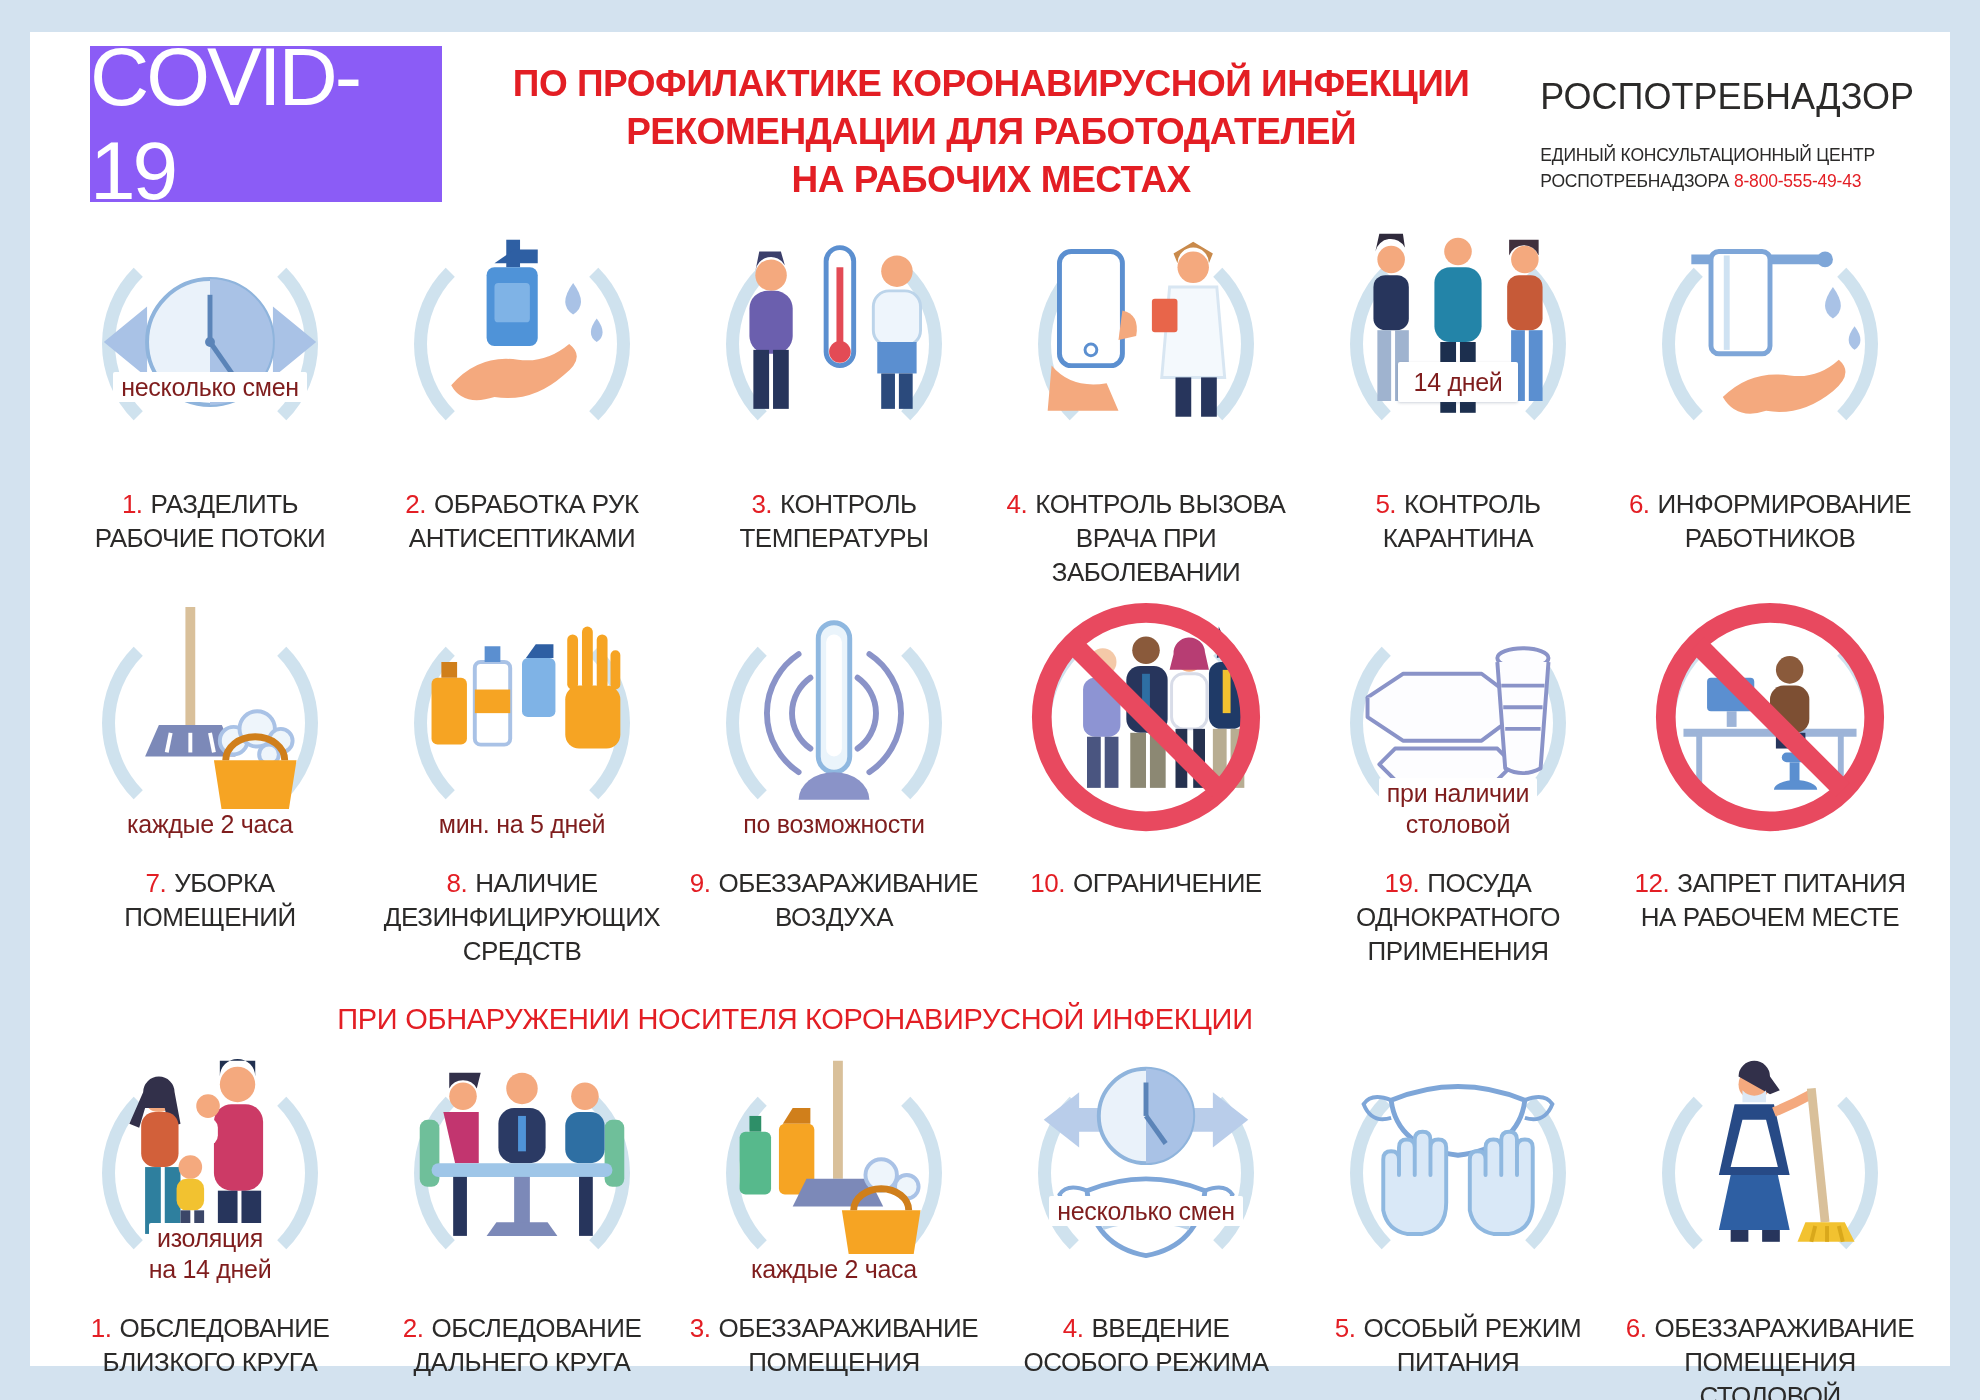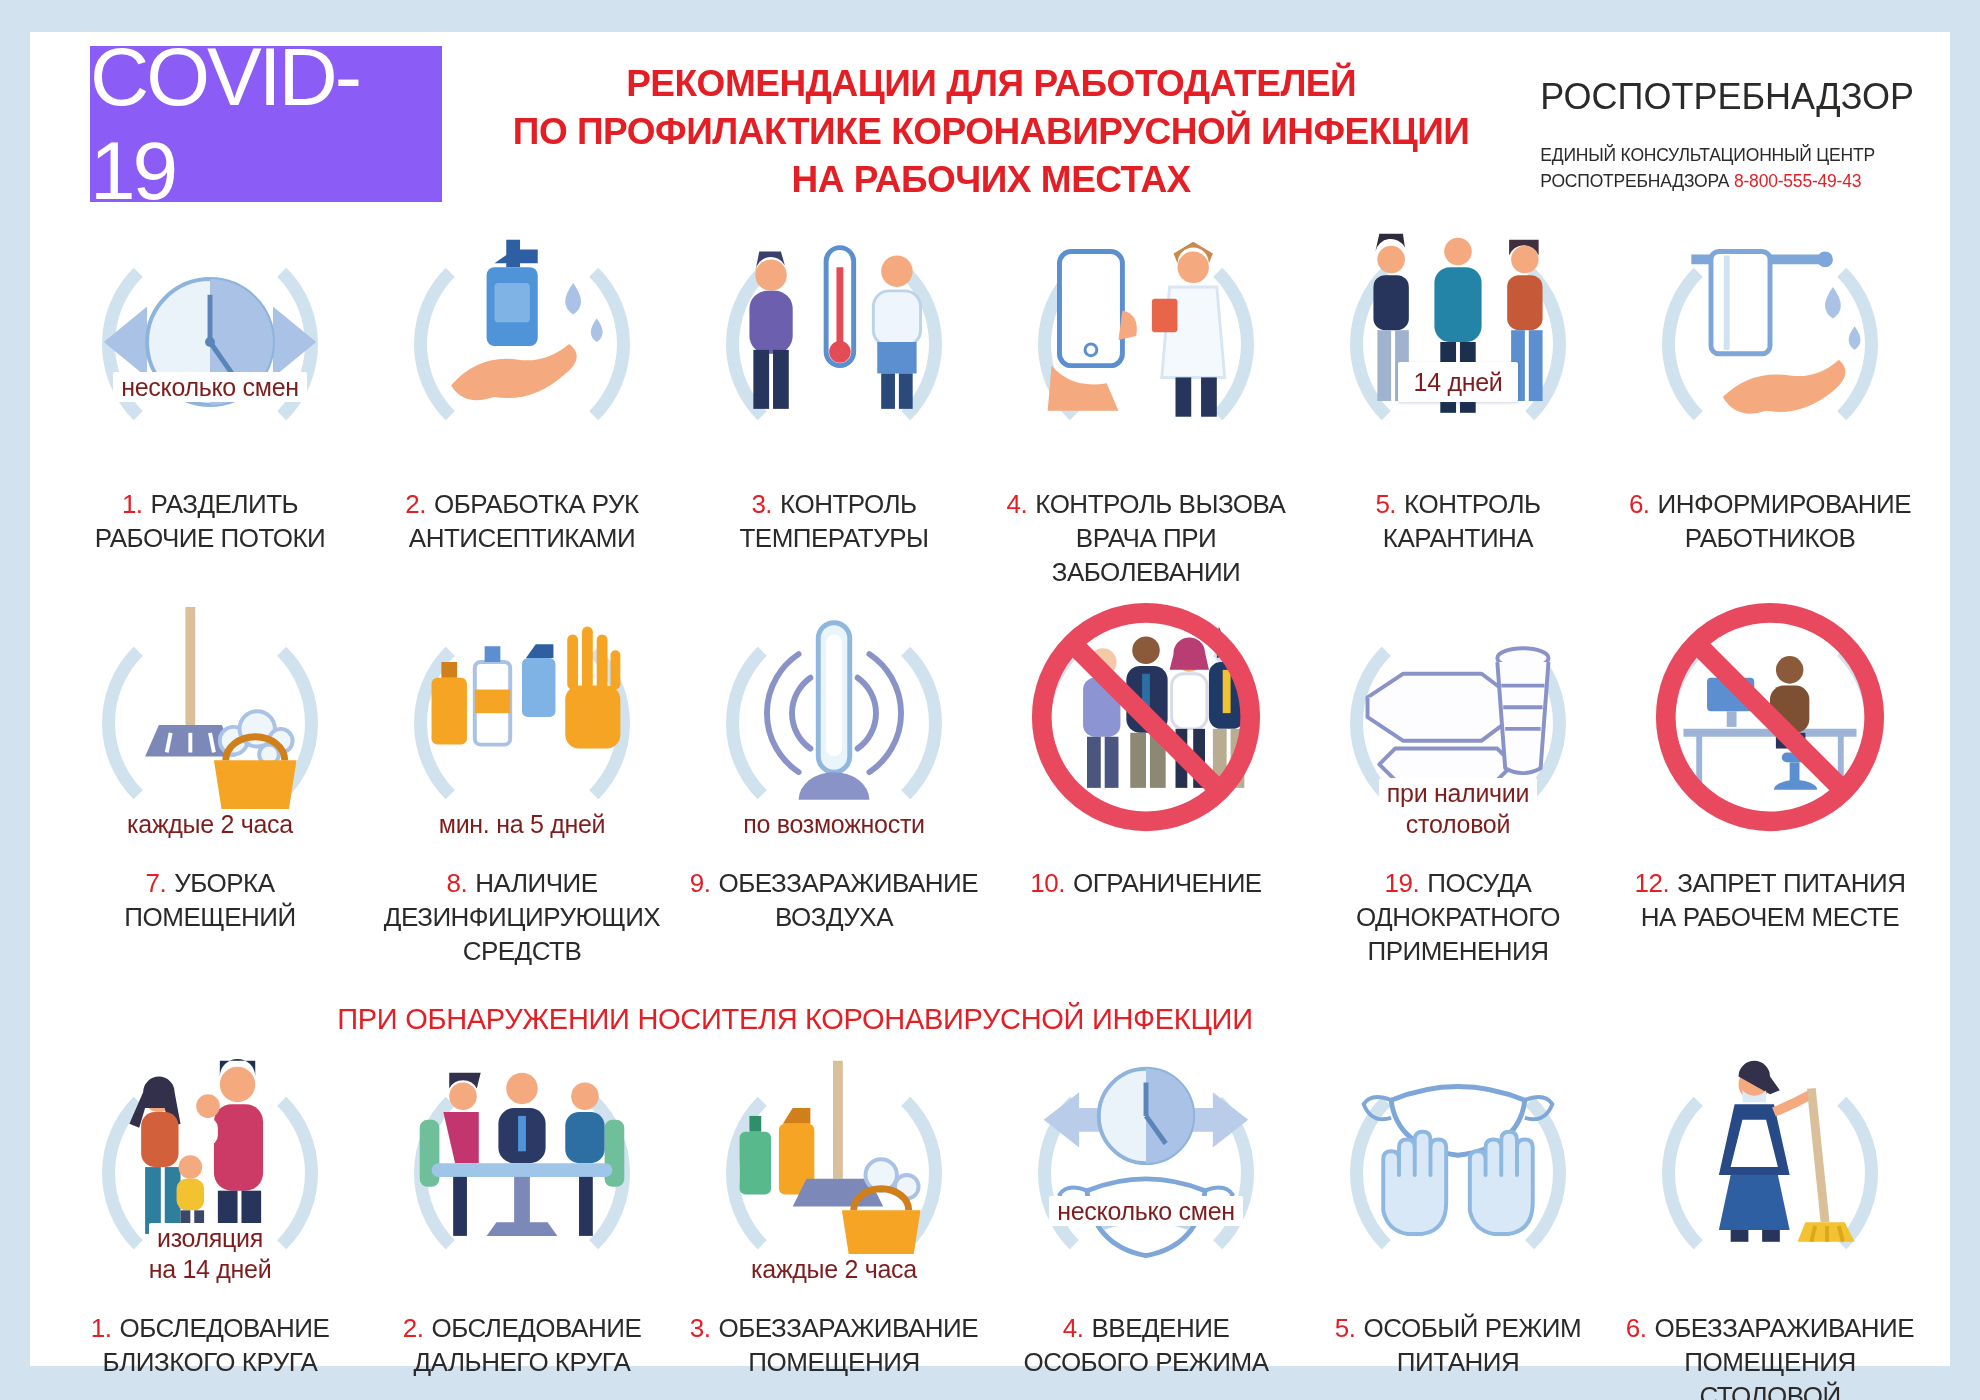--- a/index.html
+++ b/index.html
@@ -79,22 +79,22 @@
 <body>
 
 <div class="page">
   <div class="sheet">
 
     <div class="header">
       <div class="covid-badge">
         <span>COVID-19</span>
       </div>
       <div class="title">
+        <div>ПО ПРОФИЛАКТИКЕ КОРОНАВИРУСНОЙ ИНФЕКЦИИ</div>
         <div>РЕКОМЕНДАЦИИ ДЛЯ РАБОТОДАТЕЛЕЙ</div>
-        <div>ПО ПРОФИЛАКТИКЕ КОРОНАВИРУСНОЙ ИНФЕКЦИИ</div>
         <div>НА РАБОЧИХ МЕСТАХ</div>
       </div>
       <div class="agency">
         <div class="agency-name">РОСПОТРЕБНАДЗОР</div>
         <div class="agency-sub">
           <span>ЕДИНЫЙ КОНСУЛЬТАЦИОННЫЙ ЦЕНТР</span><br>
           <span>РОСПОТРЕБНАДЗОРА</span>
           <span class="phone">8-800-555-49-43</span>
         </div>
       </div>

